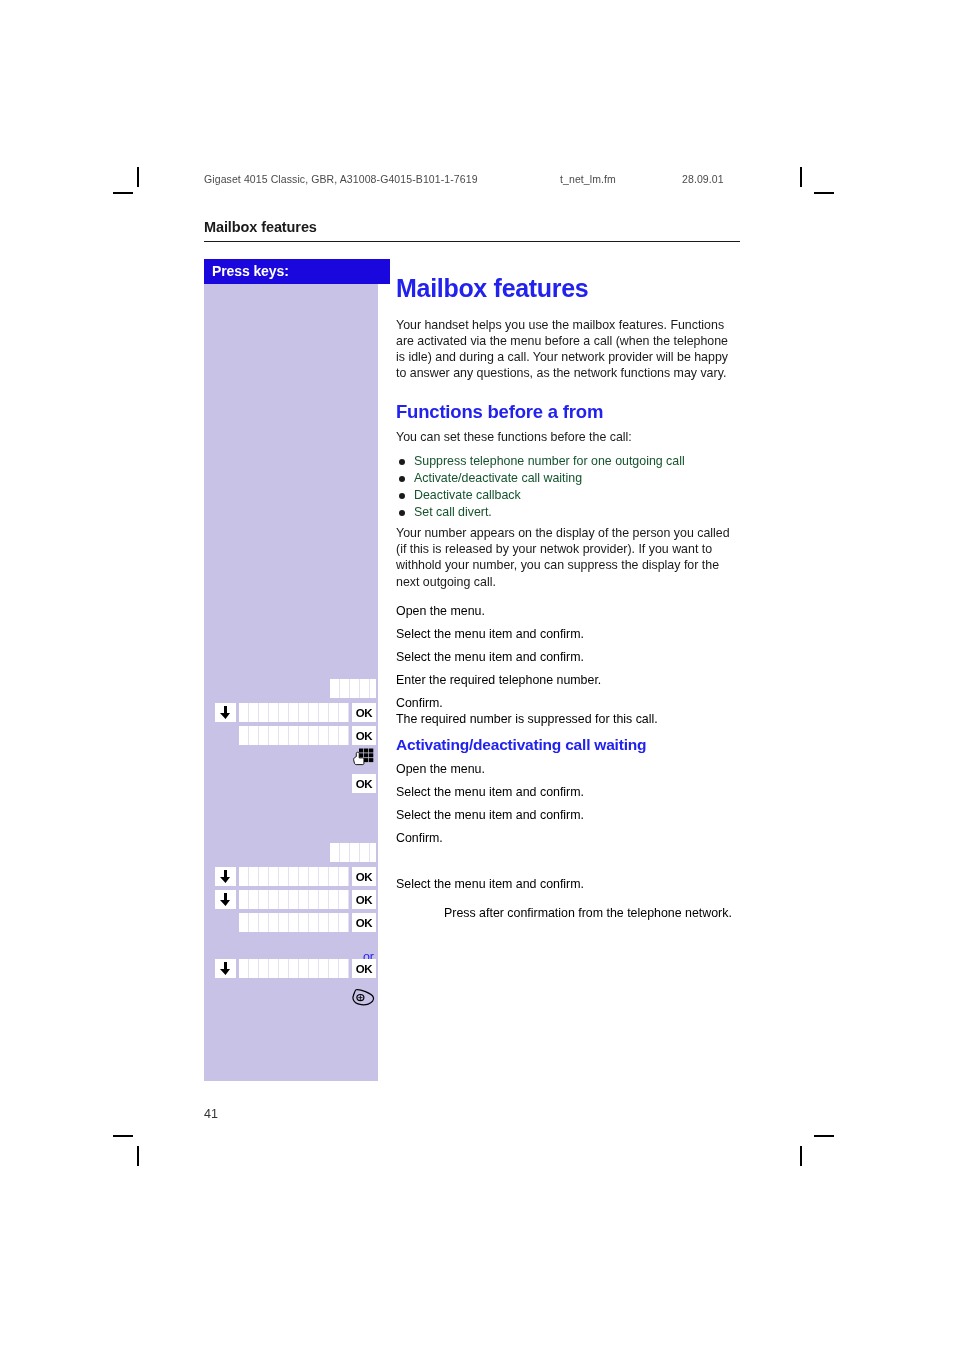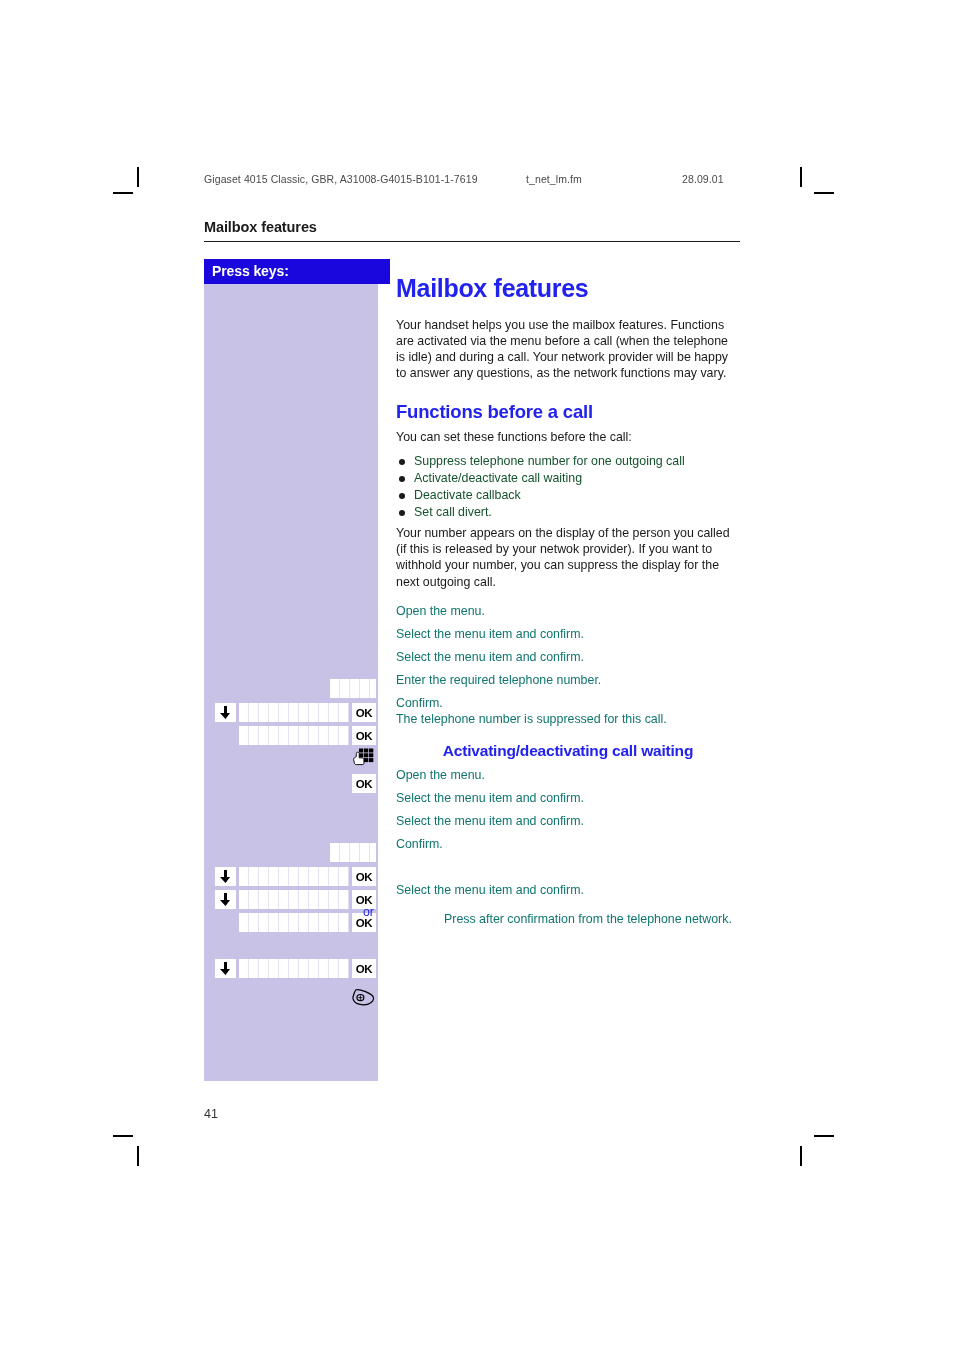--- a/index.html
+++ b/index.html
@@ -25,21 +25,21 @@
   .page-header {
     position: absolute;
     left: 204px;
     top: 173px;
     width: 536px;
     font-size: 10.5px;
     color: #4a4a4a;
     letter-spacing: 0.1px;
   }
   .page-header .doc-ref { position: absolute; left: 0; top: 0; white-space: nowrap; }
-  .page-header .file-name { position: absolute; left: 322px; top: 0; white-space: nowrap; }
+  .page-header .file-name { position: absolute; left: 356px; top: 0; white-space: nowrap; }
   .page-header .doc-date { position: absolute; left: 478px; top: 0; white-space: nowrap; }
 
   .running-head {
     position: absolute;
     left: 204px;
     top: 219px;
     width: 536px;
     font-size: 14.5px;
     font-weight: 600;
     color: #1a1a1a;
@@ -142,21 +142,21 @@
   .steps { position: relative; }
   .step {
     position: relative;
     display: flex;
     align-items: flex-start;
     min-height: 23px;
   }
   .step-text {
     font-size: 12.4px;
     line-height: 1.3;
-    color: #0f766e;
+    color: #000000;
     padding-top: 2px;
   }
   .step-text .line2 { display: block; }
 
   
   .keyrow {
     position: absolute;
     right: 0;
     height: 19px;
     display: flex;
@@ -304,21 +304,21 @@
           <path d="M4 0h3v7h3L5.5 13L0 7h4z" fill="#000"></path>
         </svg>
     </span>
     <span class="key-field field-long"></span>
     <span class="key-ok">OK</span>
   </div>
   <div class="keyrow" style="top:654px;">
     <span class="key-field field-long"></span>
     <span class="key-ok">OK</span>
   </div>
-  <div class="or-label" style="top:646px;">or</div>
+  <div class="or-label" style="top:691px;">or</div>
   <div class="keyrow" style="top:700px;">
     <span class="key-arrow">
       <svg width="11" height="13" viewBox="0 0 11 13">
           <path d="M4 0h3v7h3L5.5 13L0 7h4z" fill="#000"></path>
         </svg>
     </span>
     <span class="key-field field-long"></span>
     <span class="key-ok">OK</span>
   </div>
   <div class="keyrow" style="top:728px;">
@@ -329,21 +329,21 @@
         <path d="M8.3 11.6h4.2M10.4 9.3v4.6" stroke="#000" stroke-width="0.8"></path>
       </svg>
     </span>
   </div>
 </div>
 
 <div class="main">
   <h1 class="title">Mailbox features</h1>
   <p class="body">Your handset helps you use the mailbox features. Functions are activated via the menu before a call (when the telephone is idle) and during a call. Your network provider will be happy to answer any questions, as the network functions may vary.</p>
 
-  <h2 class="section">Functions before a call</h2>
+  <h2 class="section">Functions before a from</h2>
   <p class="body" style="margin-bottom:8px;">You can set these functions before the call:</p>
   <ul class="bullets">
     <li><span class="dot"></span><span>Suppress telephone number for one outgoing call</span></li>
     <li><span class="dot"></span><span>Activate/deactivate call waiting</span></li>
     <li><span class="dot"></span><span>Deactivate callback</span></li>
     <li><span class="dot"></span><span>Set call divert.</span></li>
   </ul>
 
   <p class="body" style="margin-bottom:11px;">Your number appears on the display of the person you called (if this is released by your netwok provider). If you want to withhold your number, you can suppress the display for the next outgoing call.</p>
 
@@ -356,26 +356,26 @@
     </div>
     <div class="step" style="height:23px;">
       <span class="step-text">Select the menu item and confirm.</span>
     </div>
     <div class="step" style="height:23px;">
       <span class="step-text">Enter the required telephone number.</span>
     </div>
     <div class="step" style="height:36px;">
       <span class="step-text">
         <span>Confirm.</span>
-        <span class="line2">The telephone number is suppressed for this call.</span>
+        <span class="line2">The required number is suppressed for this call.</span>
       </span>
     </div>
   </div>
 
-  <h3 class="subsection" style="margin:13px 0 5px 0;text-align:center;">Activating/deactivating call waiting</h3>
+  <h3 class="subsection" style="margin:7px 0 5px 0;">Activating/deactivating call waiting</h3>
 
   <div class="steps">
     <div class="step" style="height:23px;">
       <span class="step-text">Open the menu.</span>
     </div>
     <div class="step" style="height:23px;">
       <span class="step-text">Select the menu item and confirm.</span>
     </div>
     <div class="step" style="height:23px;">
       <span class="step-text">Select the menu item and confirm.</span>

